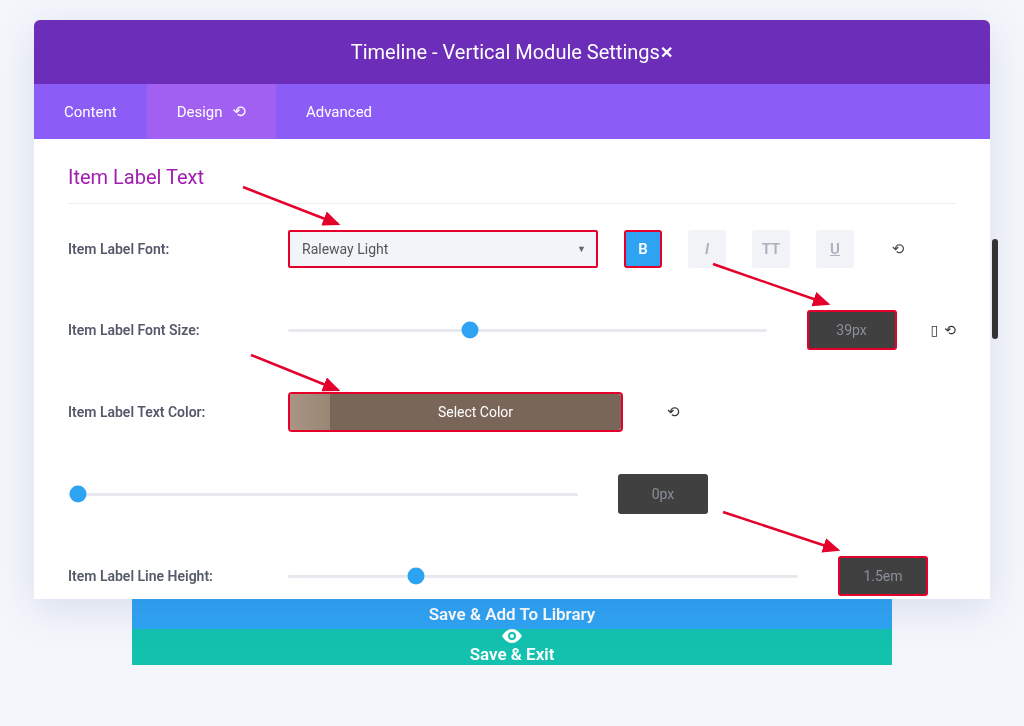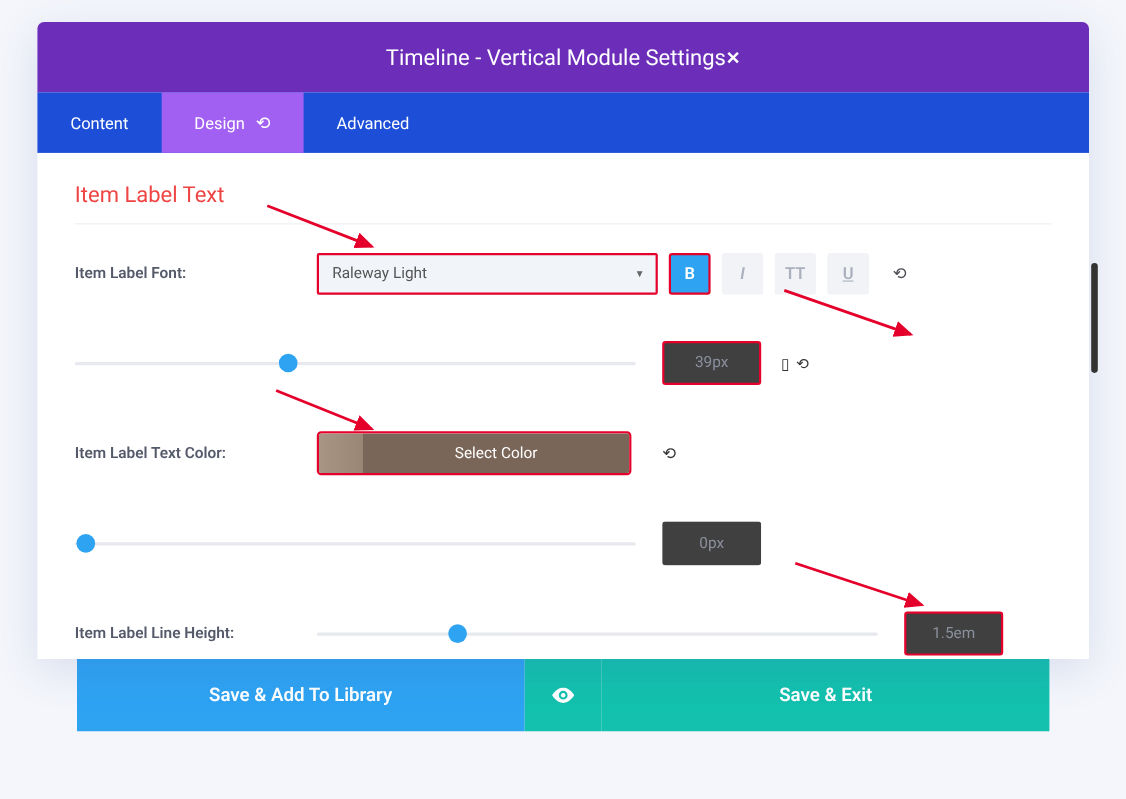--- a/index.html
+++ b/index.html
@@ -18,53 +18,53 @@
     color: #fff;
     padding: 20px 28px;
     font-size: 20px;
     display: flex;
     justify-content: center;
     align-items: center;
     border-radius: 6px 6px 0 0;
   }
   .close { font-size: 16px; cursor: pointer; font-weight: bold; }
   .tabs {
-    background: #1d4ed8;
+    background: #8b5cf6;
     color: #fff;
     display: flex;
     font-size: 15px;
   }
   .tab { padding: 18px 30px; cursor: pointer; display:flex; align-items:center; gap:10px; }
   .tab.active { background: #a260f2; }
   .body {
     padding: 26px 34px 30px;
     height: 460px;
     position: relative;
   }
   .section-title {
-    color: #ef4444;
+    color: #a21caf;
     font-size: 20px;
     font-weight: 400;
     padding-bottom: 14px;
     border-bottom: 1px solid #eee;
     margin-bottom: 26px;
   }
   .row {
     display: flex;
     align-items: center;
     margin-bottom: 42px;
     position: relative;
   }
   .label {
     width: 220px;
     color: #555a6a;
     font-size: 14px;
     font-weight: 600;
   }
-  .controls { flex: 1; display: flex; align-items: center; gap: 10px; position: relative; }
+  .controls { flex: 1; display: flex; align-items: center; gap: 26px; position: relative; }
 
   .font-select {
     width: 310px;
     height: 38px;
     padding: 0 12px;
     border: 2px solid #e4002b;
     background: #f1f5f9;
     font-size: 14px;
     color: #555;
     appearance: none;
@@ -120,21 +120,21 @@
     background:#404040;
     display:flex; align-items:center; justify-content:center;
     color:#8a8f9c; font-size:14px;
     border-radius:3px;
     border: 2px solid transparent;
   }
   .valbox.hl { border:2px solid #e4002b; }
   .aux-icons { display:flex; gap:6px; margin-left:8px; color:#333; font-size:14px; }
 
   .color-btn {
-    width: 286px; height:40px;
+    width: 335px; height:40px;
     display:flex; align-items:center;
     border:2px solid #e4002b;
     border-radius:4px;
     overflow:hidden;
     cursor:pointer;
   }
   .color-swatch {
     width: 40px; height:100%;
     background: linear-gradient(90deg,#a89583,#9a8675);
   }
@@ -142,24 +142,25 @@
     flex:1; height:100%;
     background:#7a6658; color:#fff;
     display:flex; align-items:center; justify-content:center;
     font-size:14px;
   }
   .reset-icon-dark {
     margin-left:18px; color:#333; font-size:15px; cursor:pointer;
   }
 
   .footer {
-    width: 884px;
+    width: 760px;
     margin: 0 auto;
     display:flex;
     height: 66px;
+    flex-direction: column;
   }
   .footer .btn {
     display:flex; align-items:center; justify-content:center;
     color:#fff; font-size:17px; font-weight:600;
     cursor:pointer;
   }
   .btn-lib  { flex: 0 0 46%; background:#2ea3f2; }
   .btn-prev { flex: 0 0 8%;  background:#13c1ae; }
   .btn-save { flex: 1;       background:#13c1ae; }
 
@@ -224,20 +225,21 @@
               <marker id="ah1" markerWidth="8" markerHeight="8" refX="6" refY="3" orient="auto">
                 <path d="M0,0 L7,3 L0,6 Z" fill="#e4002b"></path>
               </marker>
             </defs>
             <line x1="5" y1="5" x2="100" y2="42" stroke="#e4002b" stroke-width="2.5" marker-end="url(#ah1)"></line>
           </svg>
       </div>
     </div>
 
     <div class="row">
+      <div class="label">Item Label Font Size:</div>
       <div class="controls">
         <div class="slider">
           <div class="knob" style="left:38%;"></div>
         </div>
         <div class="valbox hl">39px</div>
         <span class="aux-icons">
           <span>▯</span>
           <span>⟲</span>
         </span>
       </div>

